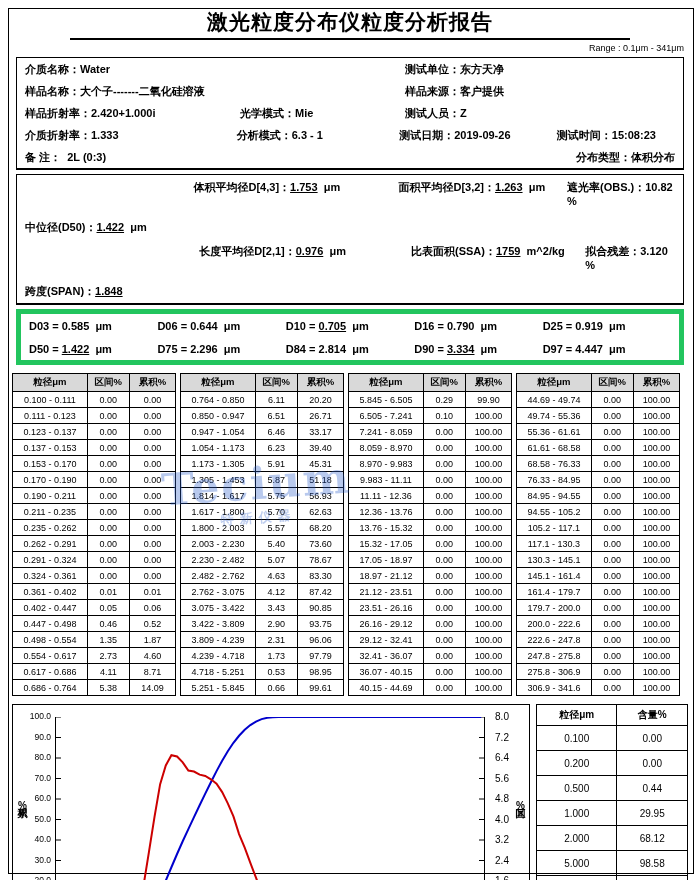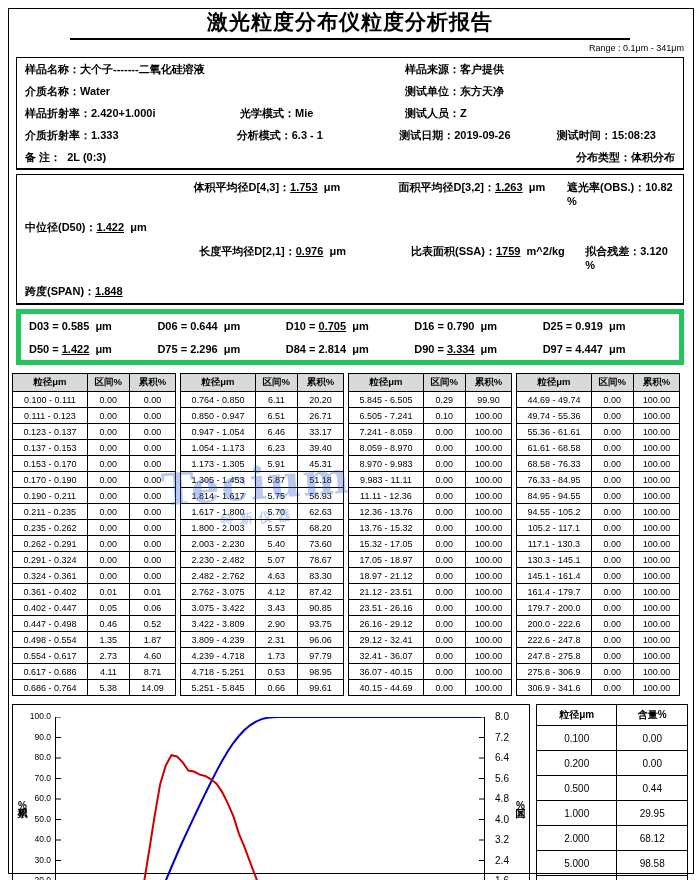--- a/index.html
+++ b/index.html
@@ -136,28 +136,28 @@
 
 <div class="page">
   <div class="outerframe"></div>
 
   <div class="title">激光粒度分布仪粒度分析报告</div>
   <div class="title-underline"></div>
   <div class="range">Range : 0.1μm - 341μm</div>
 
   <div class="infobox">
     <div class="inforow">
+      <div class="c1"><span class="lbl">介质名称：</span><span class="val">Water</span></div>
+      <div class="c2"></div>
+      <div class="c3"><span class="lbl">测试单位：</span><span class="val">东方天净</span></div>
+    </div>
+    <div class="inforow">
       <div class="c1"><span class="lbl">样品名称：</span><span class="val">大个子-------二氧化硅溶液</span></div>
       <div class="c2"></div>
       <div class="c3"><span class="lbl">样品来源：</span><span class="val">客户提供</span></div>
-    </div>
-    <div class="inforow">
-      <div class="c1"><span class="lbl">介质名称：</span><span class="val">Water</span></div>
-      <div class="c2"></div>
-      <div class="c3"><span class="lbl">测试单位：</span><span class="val">东方天净</span></div>
     </div>
     <div class="inforow">
       <div class="c1"><span class="lbl">样品折射率：</span><span class="val">2.420+1.000i</span></div>
       <div class="c2"><span class="lbl">光学模式：</span><span class="val">Mie</span></div>
       <div class="c3"><span class="lbl">测试人员：</span><span class="val">Z</span></div>
     </div>
     <div class="inforow">
       <div class="c1"><span class="lbl">介质折射率：</span><span class="val">1.333</span></div>
       <div class="c2"><span class="lbl">分析模式：</span><span class="val">6.3 - 1</span></div>
       <div class="c3"><span class="lbl">测试日期：</span><span class="val">2019-09-26</span></div>

